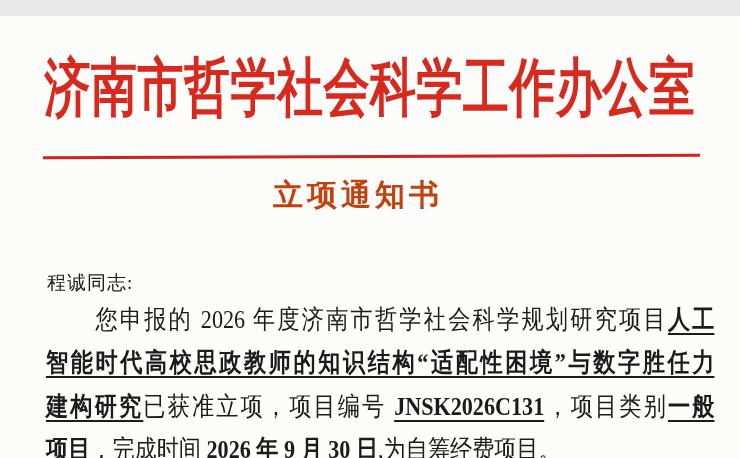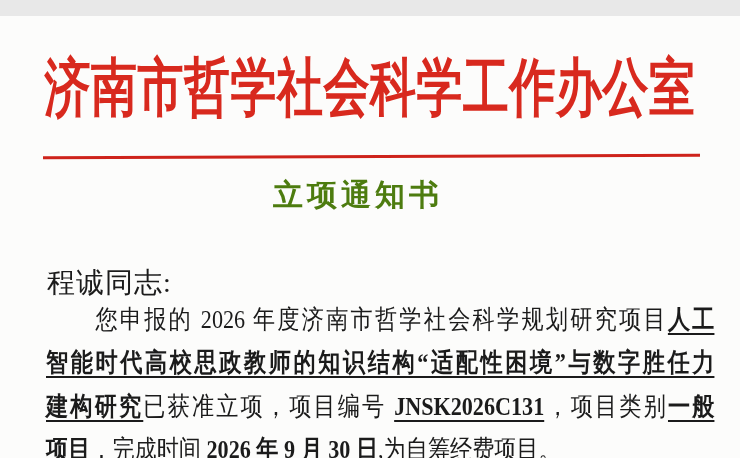--- a/index.html
+++ b/index.html
@@ -46,27 +46,27 @@
     position: absolute;
     left: 0;
     top: 160px;
     width: 716px;
     margin: 0;
     text-align: center;
     font-size: 30px;
     line-height: 38px;
     font-weight: bold;
     letter-spacing: 4px;
-    color: #4d7c0f;
+    color: #c2410c;
   }
   .salutation {
     position: absolute;
     left: 47px;
     top: 251px;
-    font-size: 28px;
+    font-size: 19px;
     line-height: 32px;
     letter-spacing: 1px;
   }
   .body-para {
     position: absolute;
     left: 46px;
     top: 282px;
     width: 668px;
     font-family: Liberation Serif, serif;
   }

